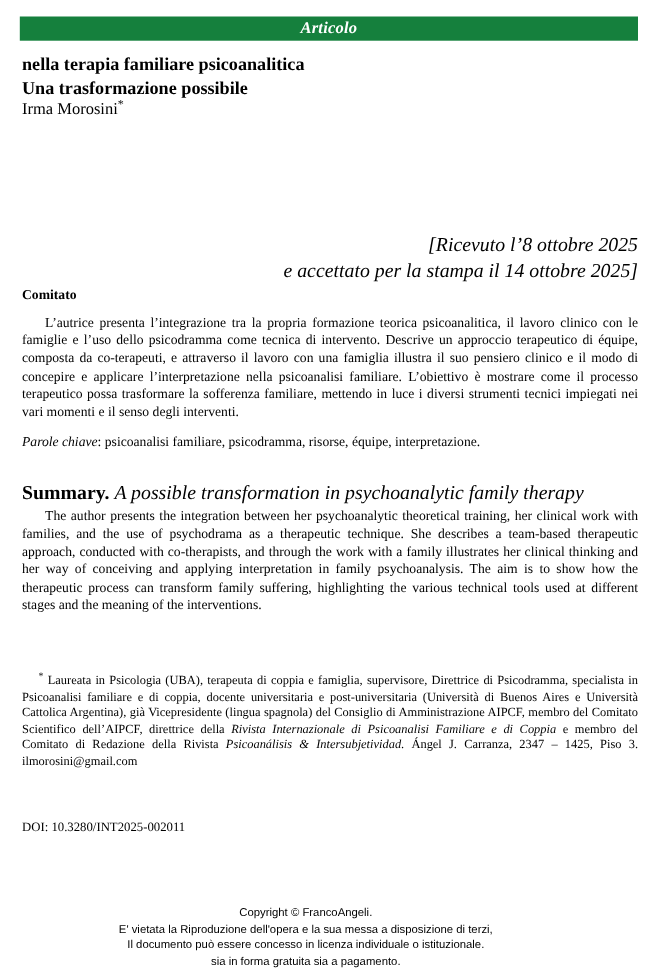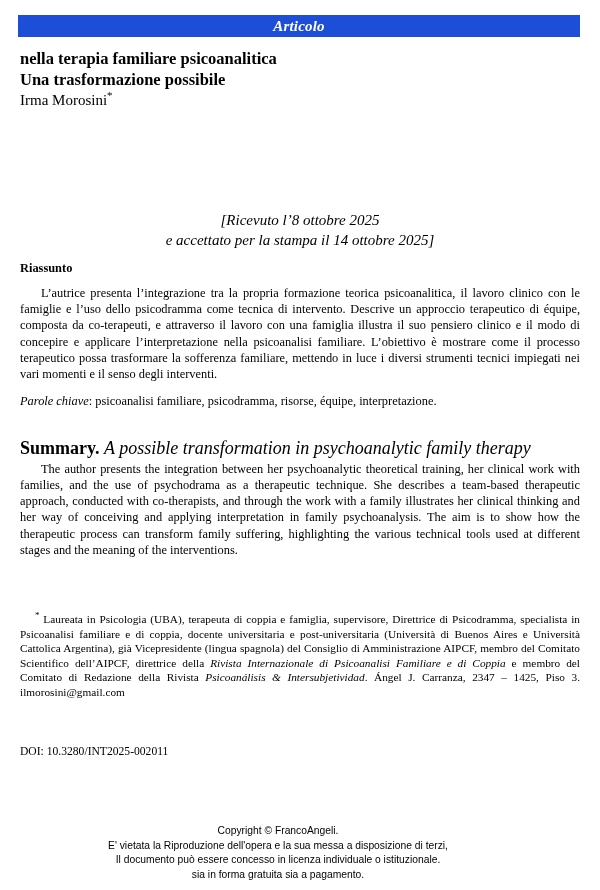--- a/index.html
+++ b/index.html
@@ -23,21 +23,21 @@
     box-sizing: border-box;
   }
 
   
   .header-bar {
     position: absolute;
     left: 18px;
     top: 15px;
     width: 562px;
     height: 22px;
-    background: #1d4ed8;
+    background: #15803d;
     display: flex;
     align-items: center;
     justify-content: center;
   }
   .header-bar-label {
     color: #ffffff;
     font-style: italic;
     font-weight: bold;
     font-size: 15px;
     letter-spacing: 0.2px;
@@ -70,23 +70,23 @@
     vertical-align: super;
     line-height: 0;
   }
 
   
   .dates {
     position: absolute;
     left: 20px;
     top: 210px;
     width: 560px;
-    text-align: center;
-    font-style: italic;
-    font-size: 15px;
+    text-align: right;
+    font-style: italic;
+    font-size: 18px;
     line-height: 1.35;
   }
   .dates span { display: block; }
 
   
   .abstract-zone {
     position: absolute;
     left: 20px;
     top: 261px;
     width: 560px;
@@ -203,21 +203,21 @@
     <div class="author"><span>Irma Morosini</span><sup>*</sup></div>
   </div>
 
   <div class="dates">
     <span>[Ricevuto l’8 ottobre 2025</span>
     <span>e accettato per la stampa il 14 ottobre 2025]</span>
   </div>
 
   <div class="abstract-zone">
 
-    <div class="sec-head">Riassunto</div>
+    <div class="sec-head">Comitato</div>
 
     <p class="body-para">L’autrice presenta l’integrazione tra la propria formazione teorica psicoanalitica, il lavoro clinico con le famiglie e l’uso dello psicodramma come tecnica di intervento. Descrive un approccio terapeutico di équipe, composta da co-terapeuti, e attraverso il lavoro con una famiglia illustra il suo pensiero clinico e il modo di concepire e applicare l’interpretazione nella psicoanalisi familiare. L’obiettivo è mostrare come il processo terapeutico possa trasformare la sofferenza familiare, mettendo in luce i diversi strumenti tecnici impiegati nei vari momenti e il senso degli interventi.</p>
 
     <p class="keywords"><i>Parole chiave</i><span>: </span><span>psicoanalisi familiare, psicodramma, risorse, équipe, interpretazione.</span></p>
 
     <p class="summary-head"><b>Summary.</b> <i>A possible transformation in psychoanalytic family therapy</i></p>
 
     <p class="body-para summary-para">The author presents the integration between her psychoanalytic theoretical training, her clinical work with families, and the use of psychodrama as a therapeutic technique. She describes a team-based therapeutic approach, conducted with co-therapists, and through the work with a family illustrates her clinical thinking and her way of conceiving and applying interpretation in family psychoanalysis. The aim is to show how the therapeutic process can transform family suffering, highlighting the various technical tools used at different stages and the meaning of the interventions.</p>
   </div>
 

